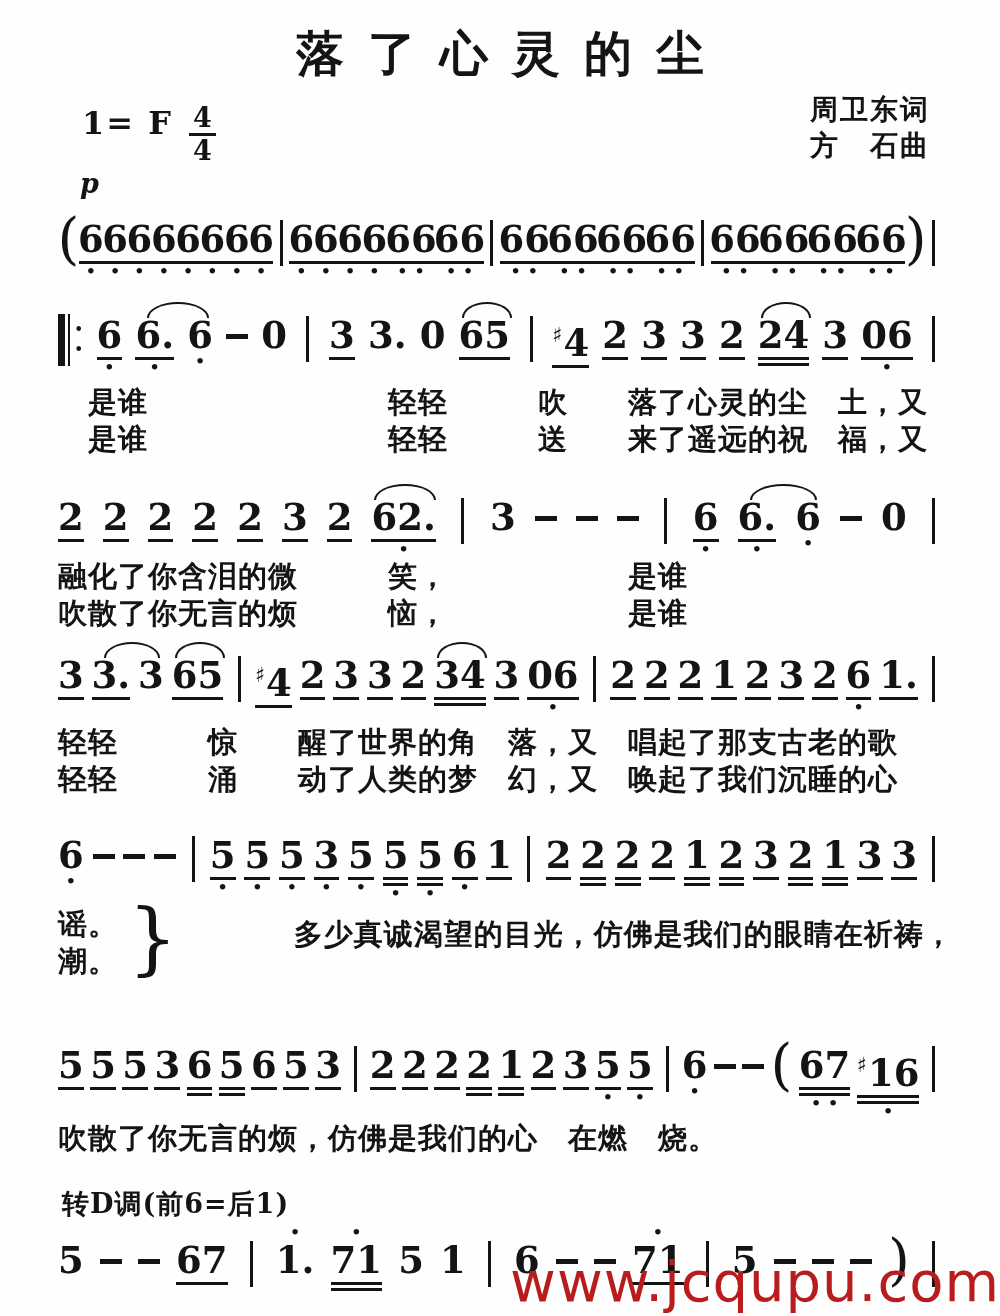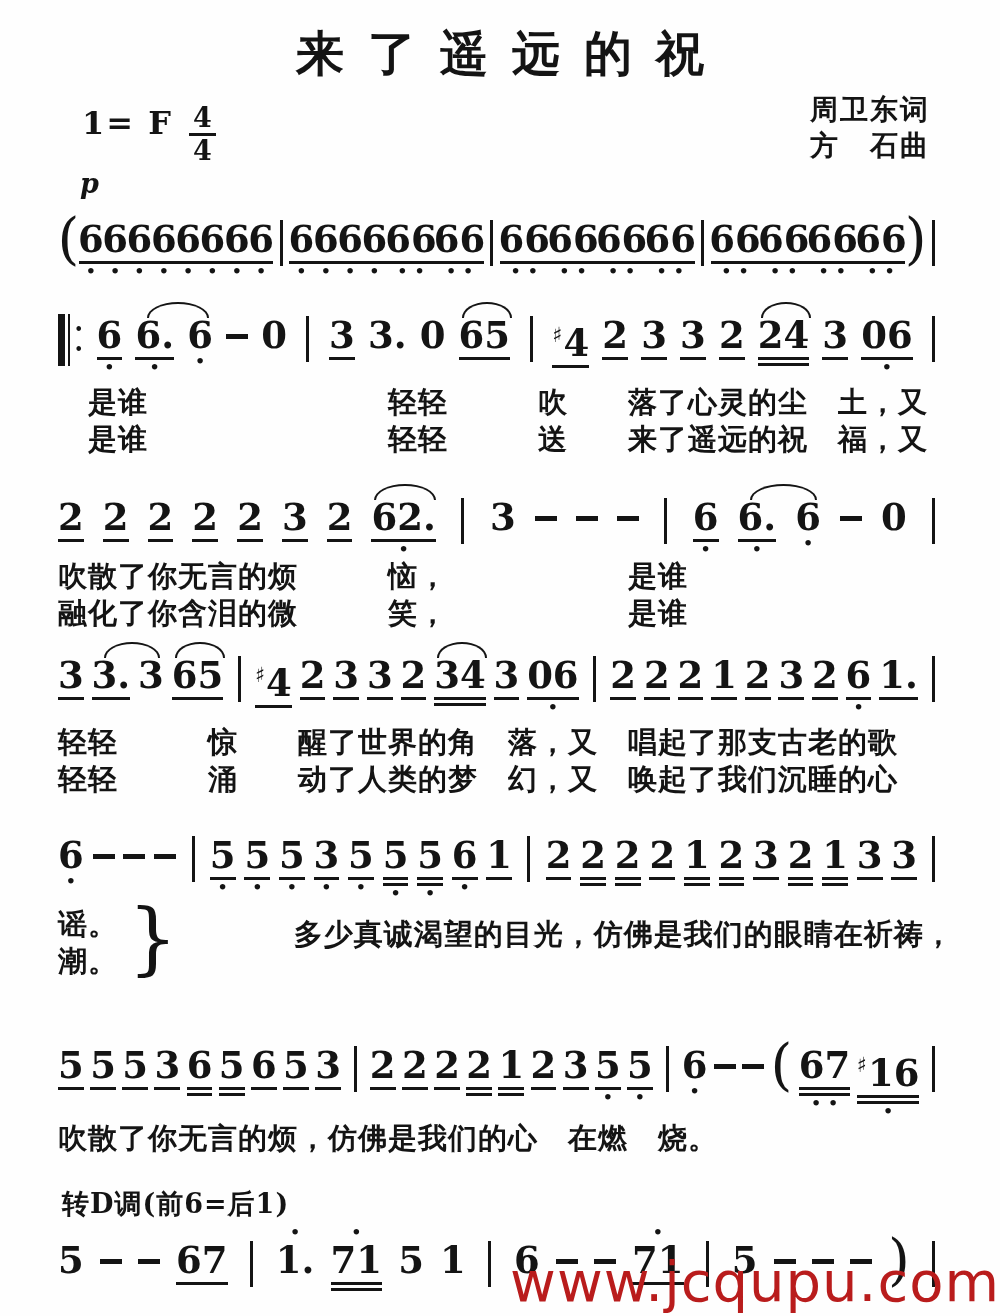--- a/index.html
+++ b/index.html
@@ -43,21 +43,21 @@
   .l5brace{font-size:78px;line-height:74px;font-weight:400;margin:-4px 0 0 10px;}
   .l5main{margin-left:116px;margin-top:12px;}
   .modlabel{font-size:27px;font-weight:800;letter-spacing:1px;margin:30px 0 4px 4px;}
   .watermark{position:absolute;right:0;bottom:2px;font-family:"DejaVu Sans",sans-serif;
              font-size:56px;color:#b91c1c;letter-spacing:1px;font-weight:400;}
 </style>
 </head>
 <body>
 
 <div class="page">
-  <h1 class="title">来了遥远的祝</h1>
+  <h1 class="title">落了心灵的尘</h1>
 
   <div class="head-row">
     <div class="keysig">
       <span class="kp">1= F</span>
       <span class="frac">
         <span class="num">4</span>
         <span class="den">4</span>
       </span>
     </div>
     <div class="credits">
@@ -523,22 +523,22 @@
             <span class="hi">&nbsp;</span>
             <span class="txt">0</span>
             <span class="lo">&nbsp;</span>
           </span>
           <span class="tok bartok">
             <span class="vbar"></span>
           </span>
           <div class="tie" style="left: 316.2px; width: 57.6px;"></div>
           <div class="tie" style="left: 691.7px; width: 63.5px;"></div>
         </div>
+        <div class="lyr">融化了你含泪的微　　　笑，　　　　　　是谁</div>
         <div class="lyr">吹散了你无言的烦　　　恼，　　　　　　是谁</div>
-        <div class="lyr">融化了你含泪的微　　　笑，　　　　　　是谁</div>
       </div>
       <div class="score-line l4">
         <div class="noterow">
           <span class="tok note">
             <span class="hi">&nbsp;</span>
             <span class="txt">3</span>
             <span class="ulwrap">
               <span class="ul"></span>
             </span>
             <span class="lo">&nbsp;</span>

